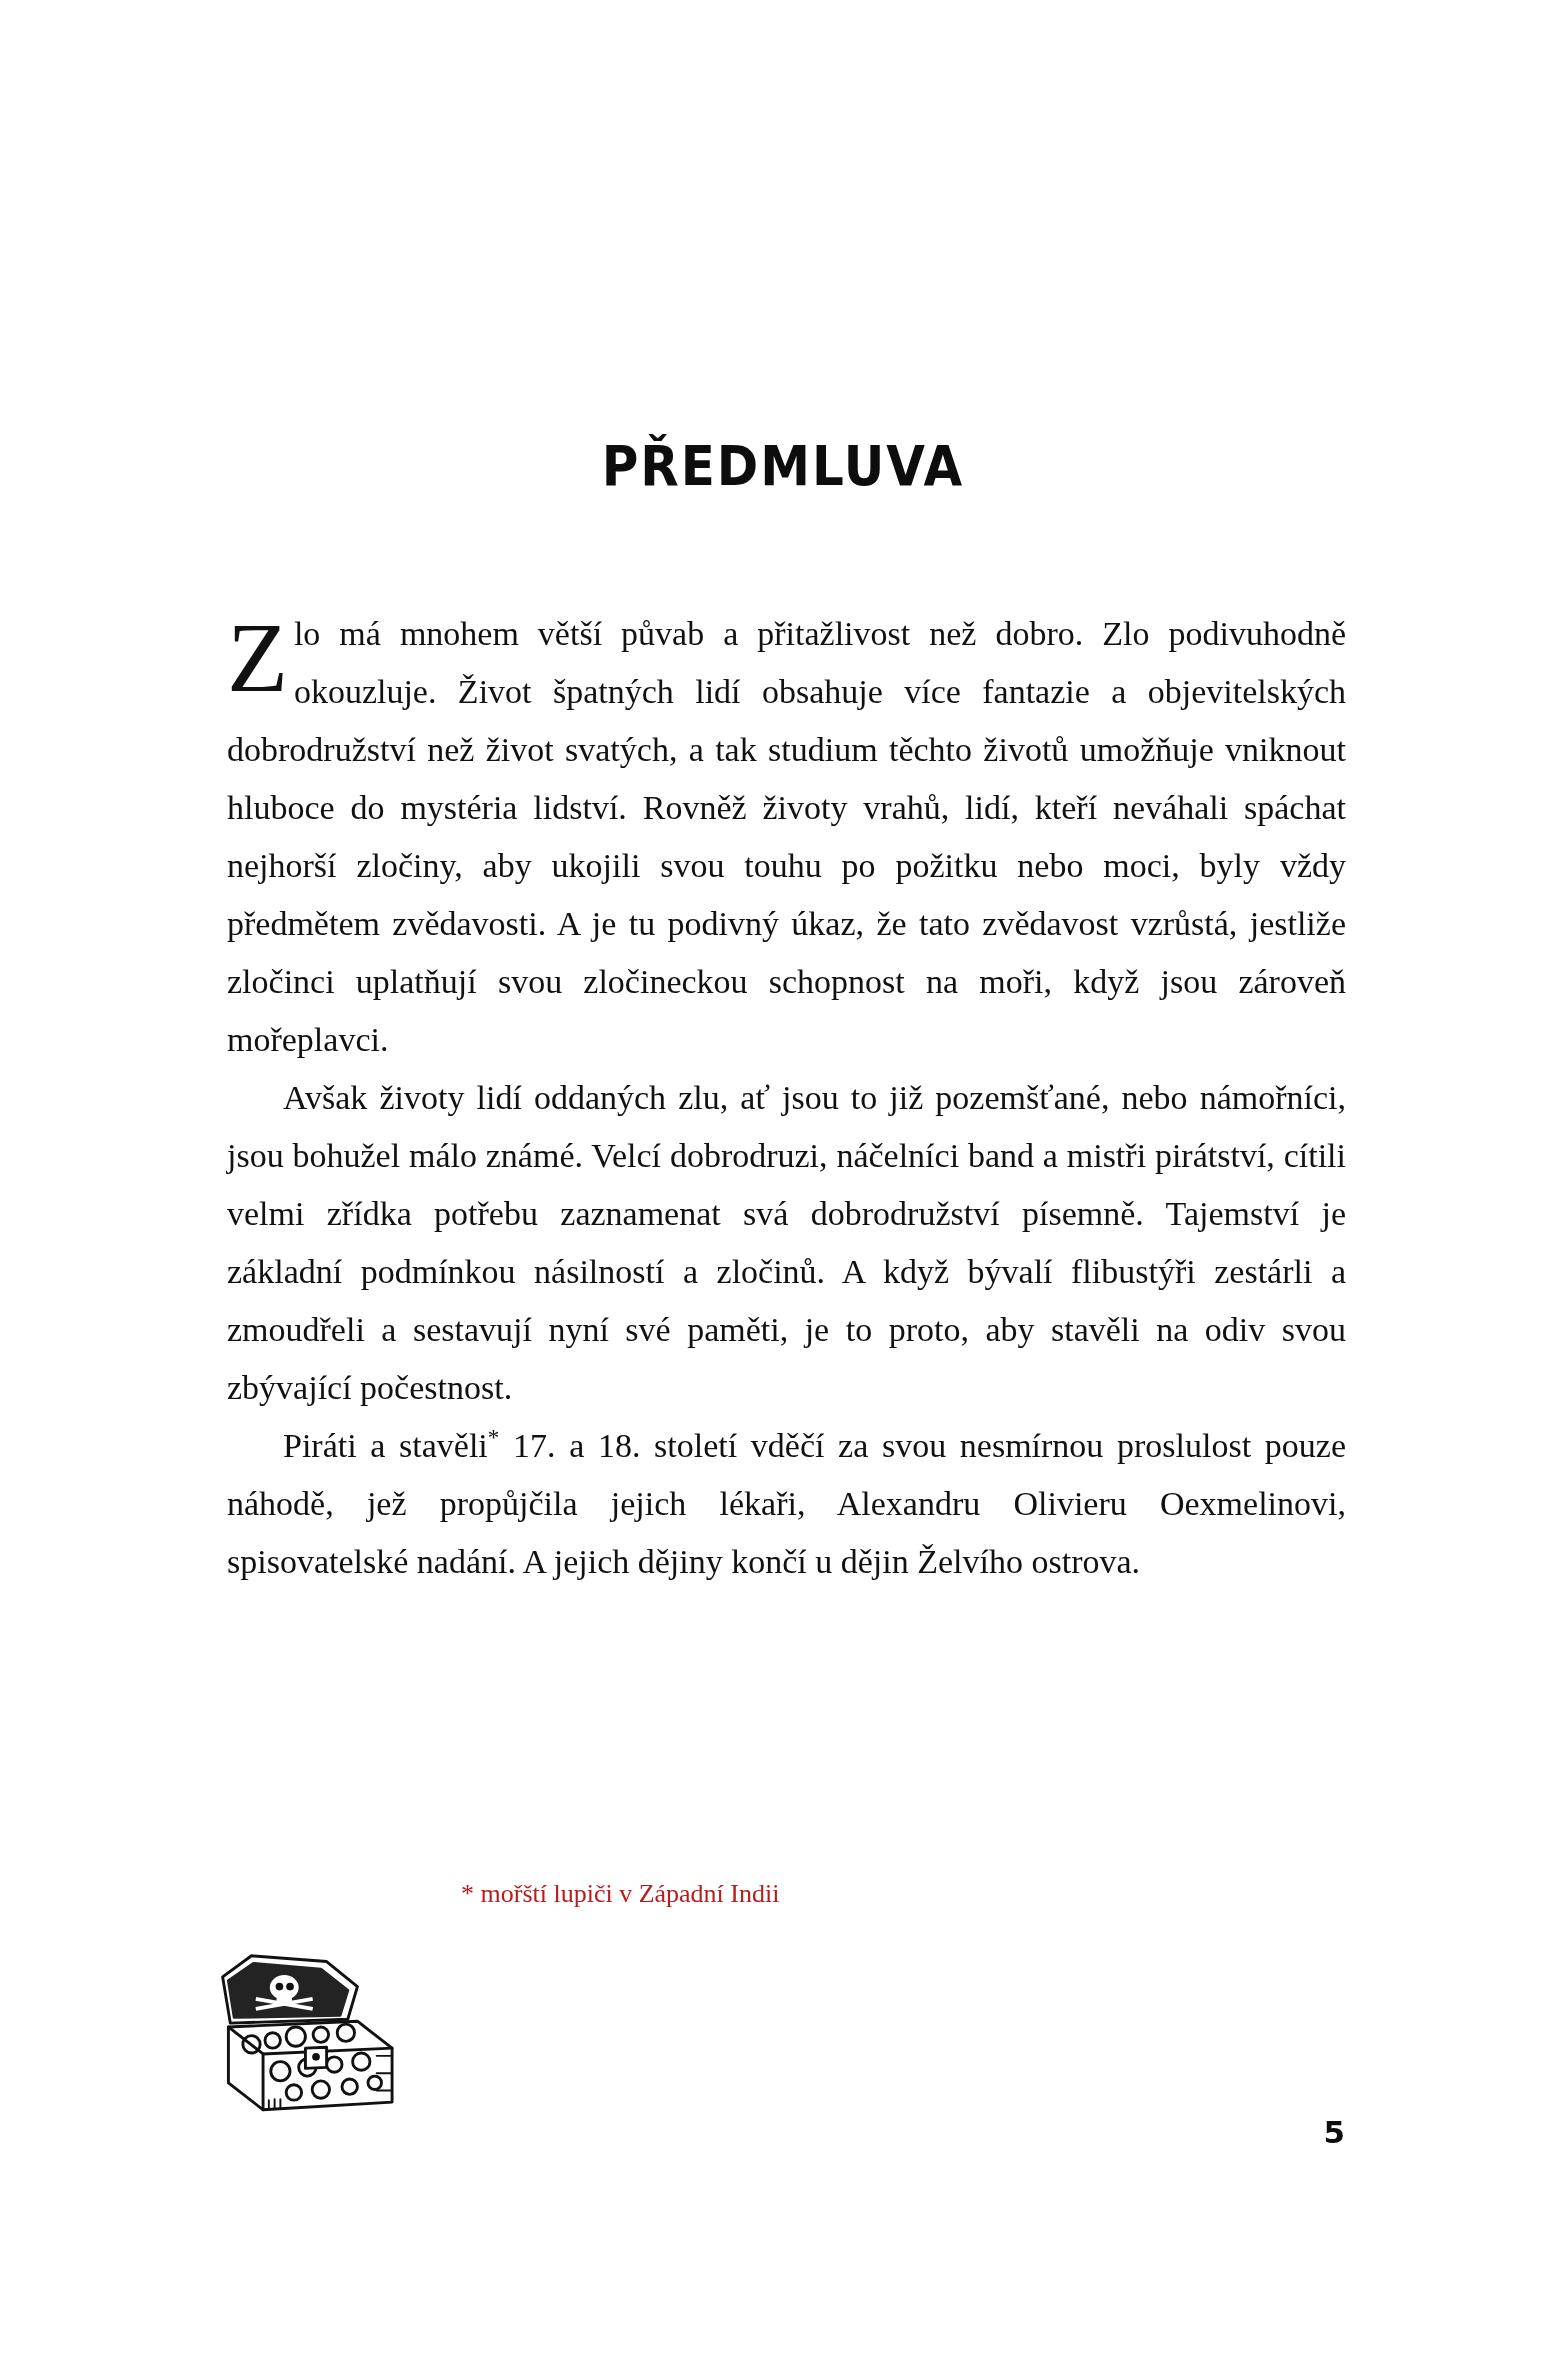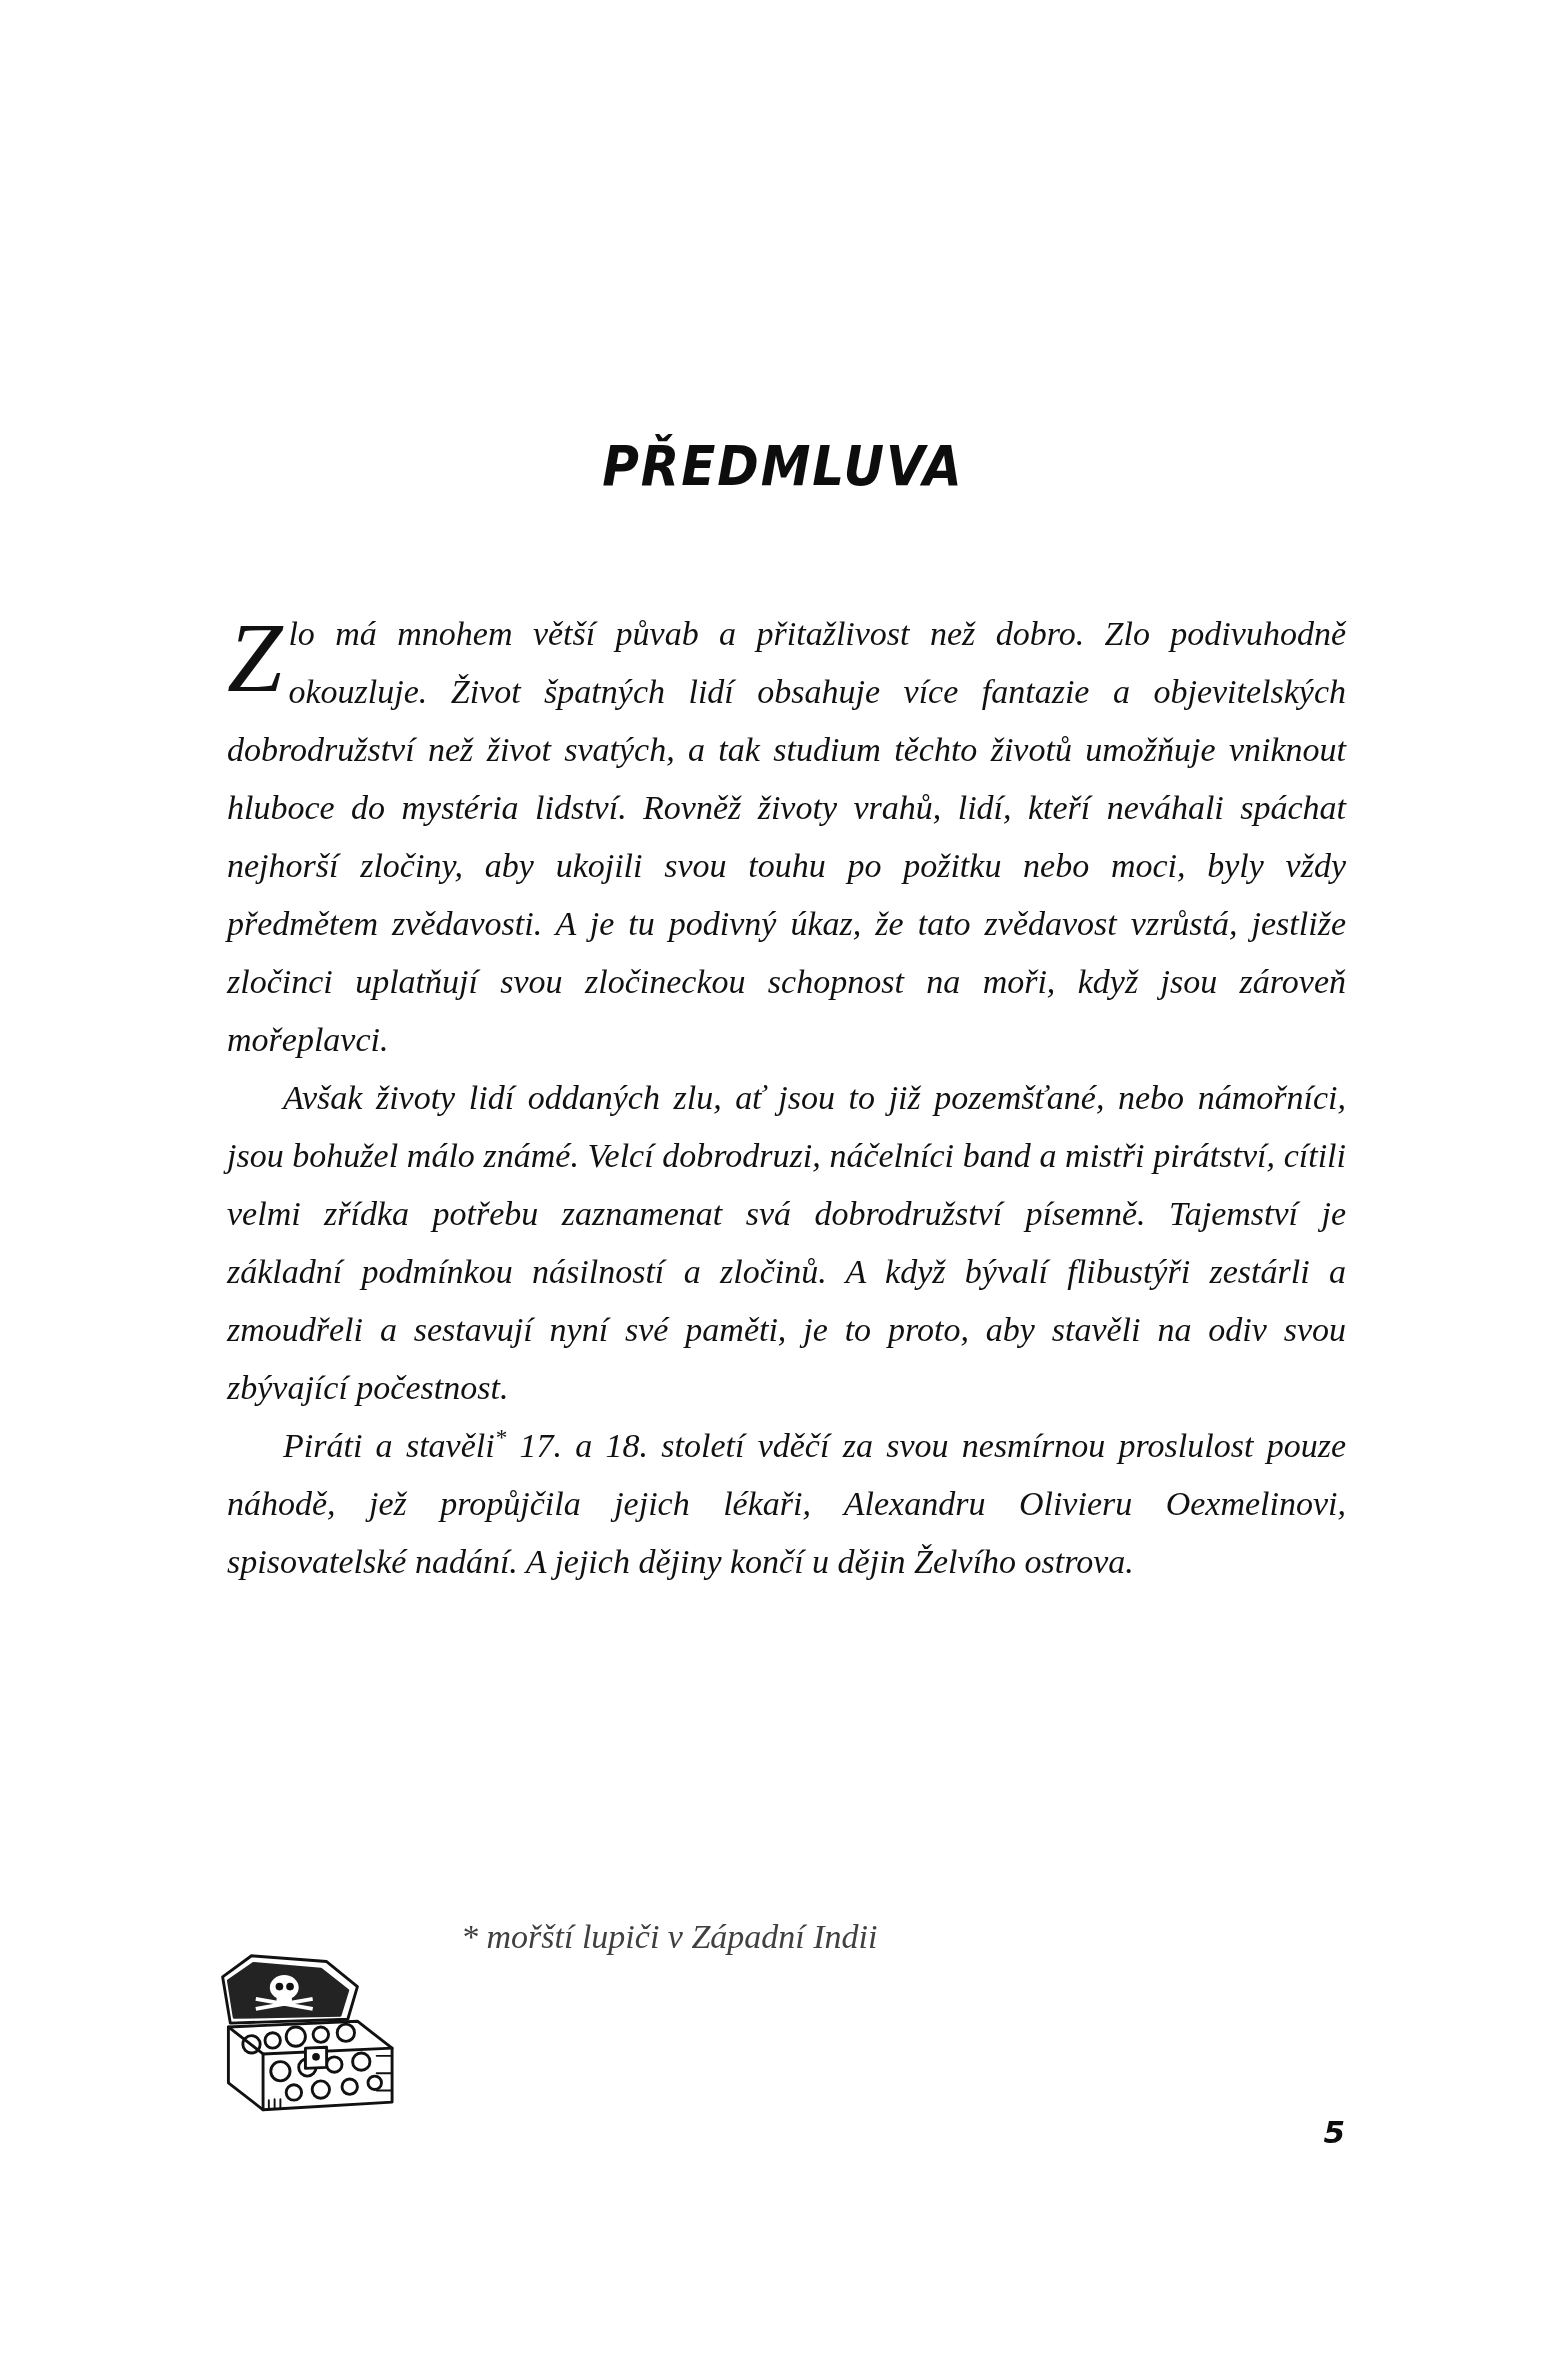--- a/index.html
+++ b/index.html
@@ -15,21 +15,20 @@
     color: #111111;
     overflow: hidden;
   }
 
   .page {
     position: absolute;
     left: 0; top: 0;
     width: 1566px;
     height: 2360px;
     background: #ffffff;
-    font-style: italic;
   }
 
   
   .chapter-title {
     position: absolute;
     left: 0;
     top: 403px;
     width: 1566px;
     text-align: center;
     font-family: "DejaVu Sans", sans-serif;
@@ -82,24 +81,24 @@
   .footnote-rule-area {
     position: absolute;
     left: 227px;
     top: 1945px;
     width: 1119px;
     height: 192px;
   }
   .footnote-text {
     position: absolute;
     left: 461px;
-    top: 1918px;
-    font-size: 34px;
+    top: 1875px;
+    font-size: 26px;
     line-height: 37px;
-    color: #404040;
+    color: #b91c1c;
   }
 
   
   .chest {
     position: absolute;
     left: 213px;
     top: 1948px;
     width: 207px;
     height: 183px;
   }

